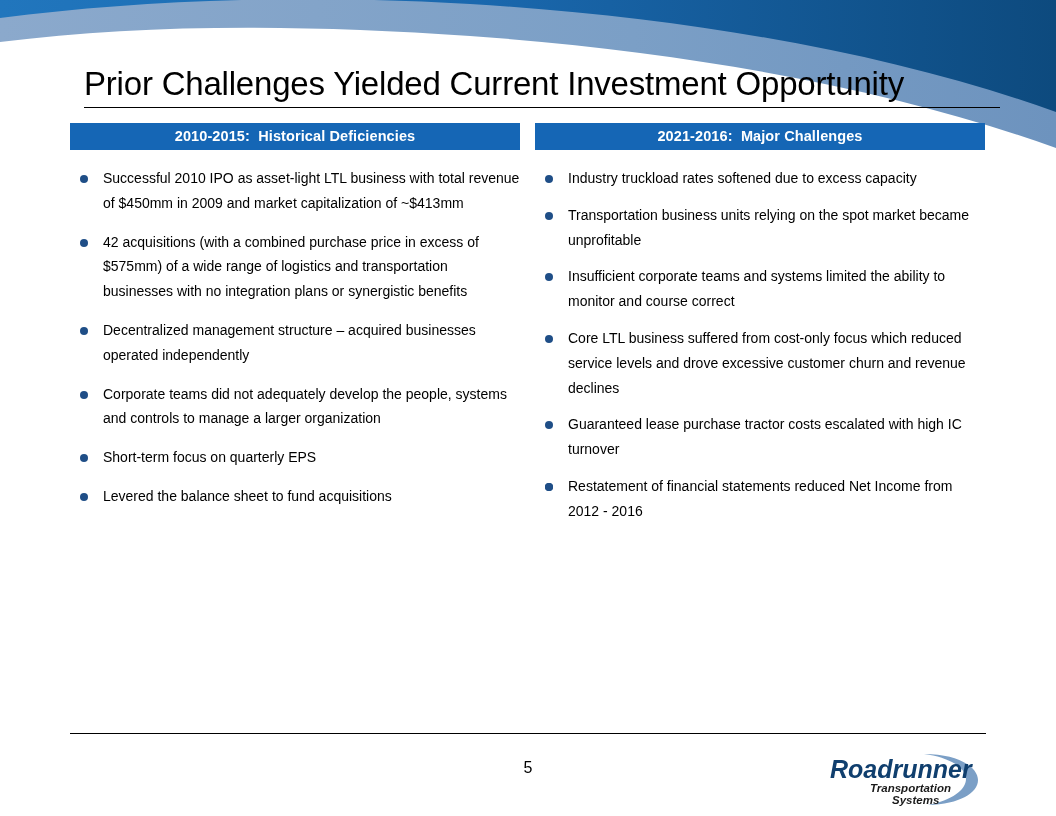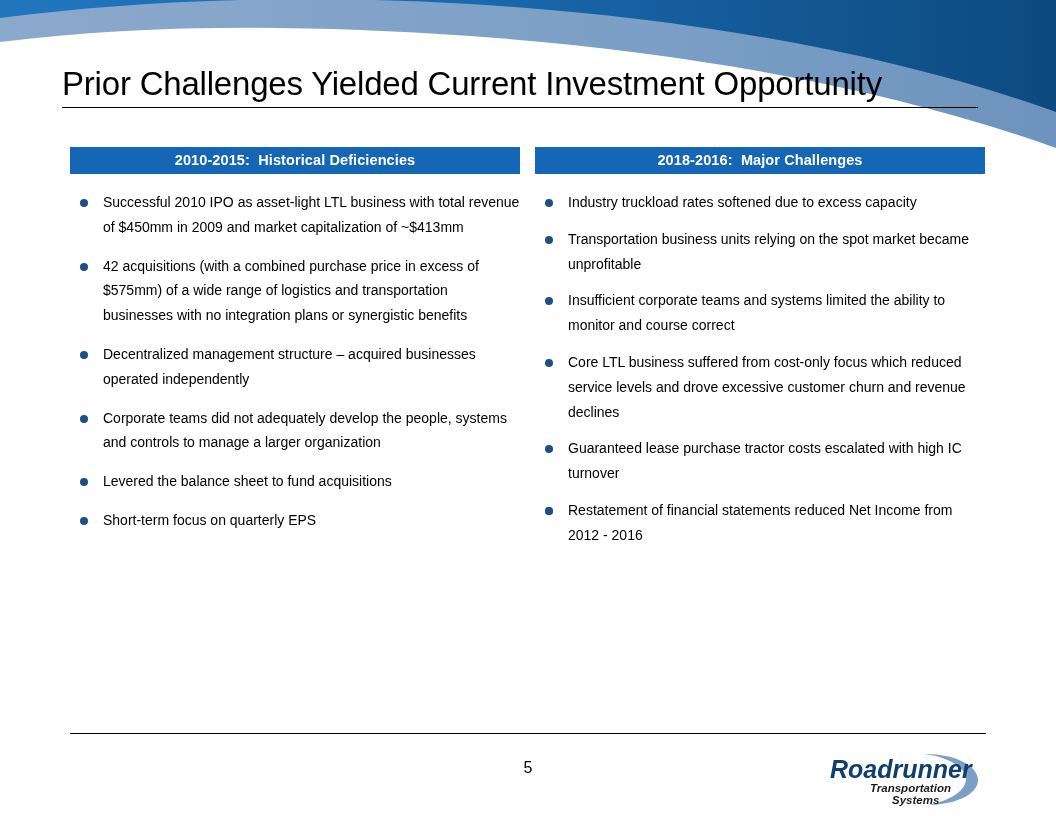--- a/index.html
+++ b/index.html
@@ -27,42 +27,42 @@
     height: 160px;
     overflow: hidden;
   }
   #header-banner svg {
     display: block;
   }
 
   
   #title-block {
     position: absolute;
-    left: 62px;
+    left: 84px;
     top: 64px;
     width: 916px;
   }
   #page-title {
     font-size: 33px;
     font-weight: 400;
     color: #000000;
     letter-spacing: -0.2px;
     line-height: 40px;
     white-space: nowrap;
   }
   #title-rule {
     margin-top: 3px;
     border-bottom: 1.5px solid #000000;
     width: 916px;
   }
 
   
   .column {
     position: absolute;
-    top: 147px;
+    top: 123px;
   }
   #column-left  { left: 70px;  width: 450px; }
   #column-right { left: 535px; width: 450px; }
 
   .column-header {
     background: #1566B5;
     color: #ffffff;
     font-size: 14.5px;
     font-weight: bold;
     text-align: center;
@@ -167,31 +167,31 @@
       <li>
         <span class="dot"></span>
         <span>Decentralized management structure – acquired businesses operated independently</span>
       </li>
       <li>
         <span class="dot"></span>
         <span>Corporate teams did not adequately develop the people, systems and controls to manage a larger organization</span>
       </li>
       <li>
         <span class="dot"></span>
+        <span>Short-term focus on quarterly EPS</span>
+      </li>
+      <li>
+        <span class="dot"></span>
         <span>Levered the balance sheet to fund acquisitions</span>
       </li>
-      <li>
-        <span class="dot"></span>
-        <span>Short-term focus on quarterly EPS</span>
-      </li>
     </ul>
   </div>
 
   <div class="column" id="column-right">
-    <div class="column-header">2018-2016:  Major Challenges</div>
+    <div class="column-header">2021-2016:  Major Challenges</div>
     <ul class="bullets">
       <li>
         <span class="dot"></span>
         <span>Industry truckload rates softened due to excess capacity</span>
       </li>
       <li>
         <span class="dot"></span>
         <span>Transportation business units relying on the spot market became unprofitable</span>
       </li>
       <li>

